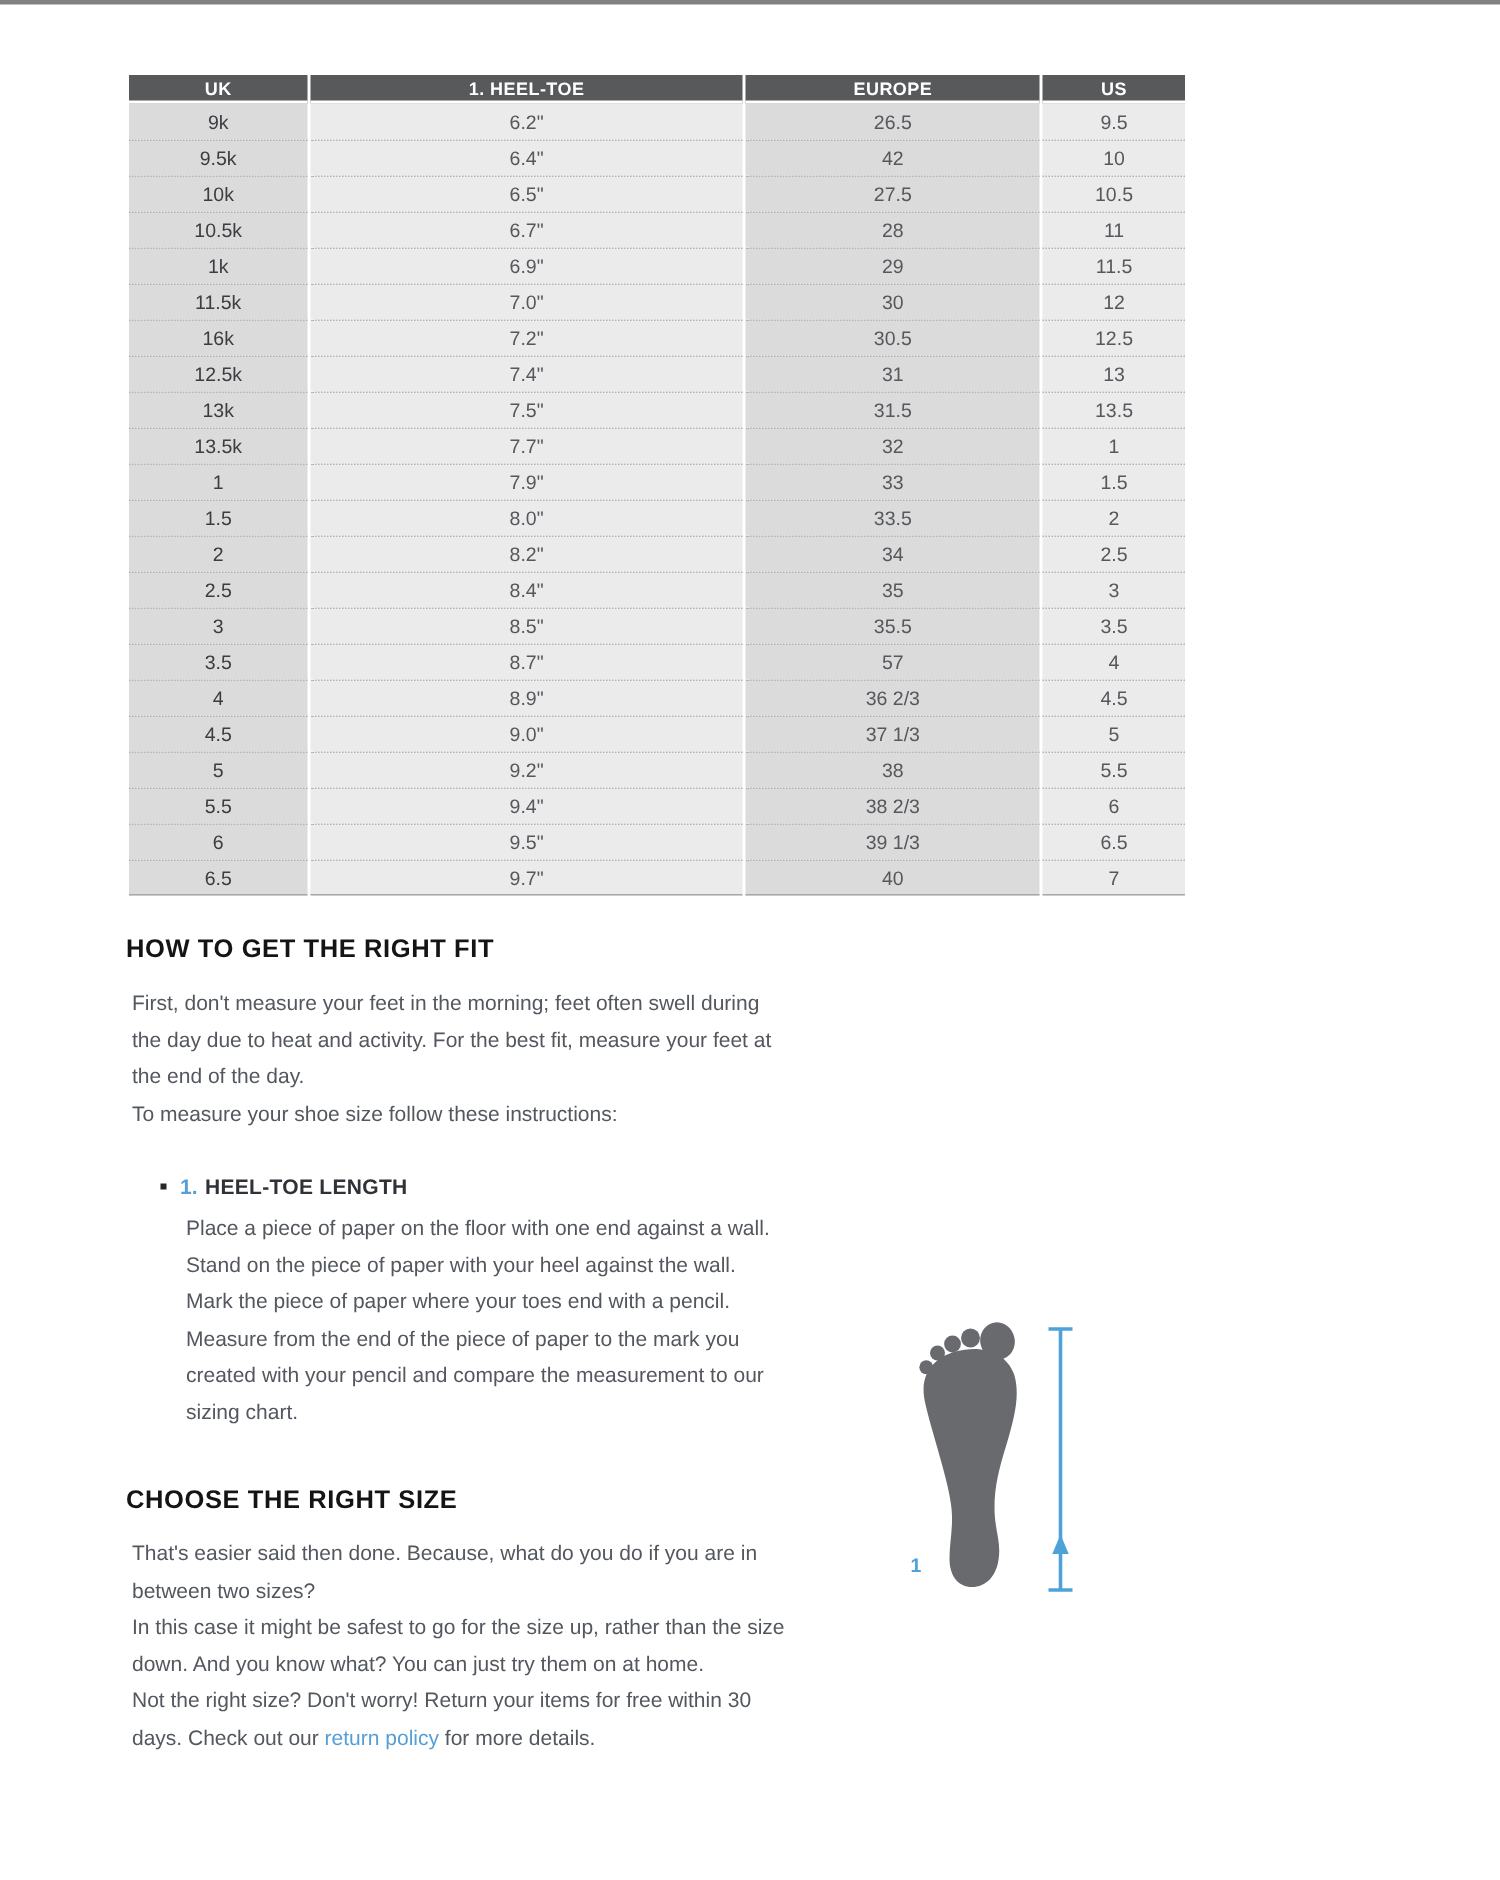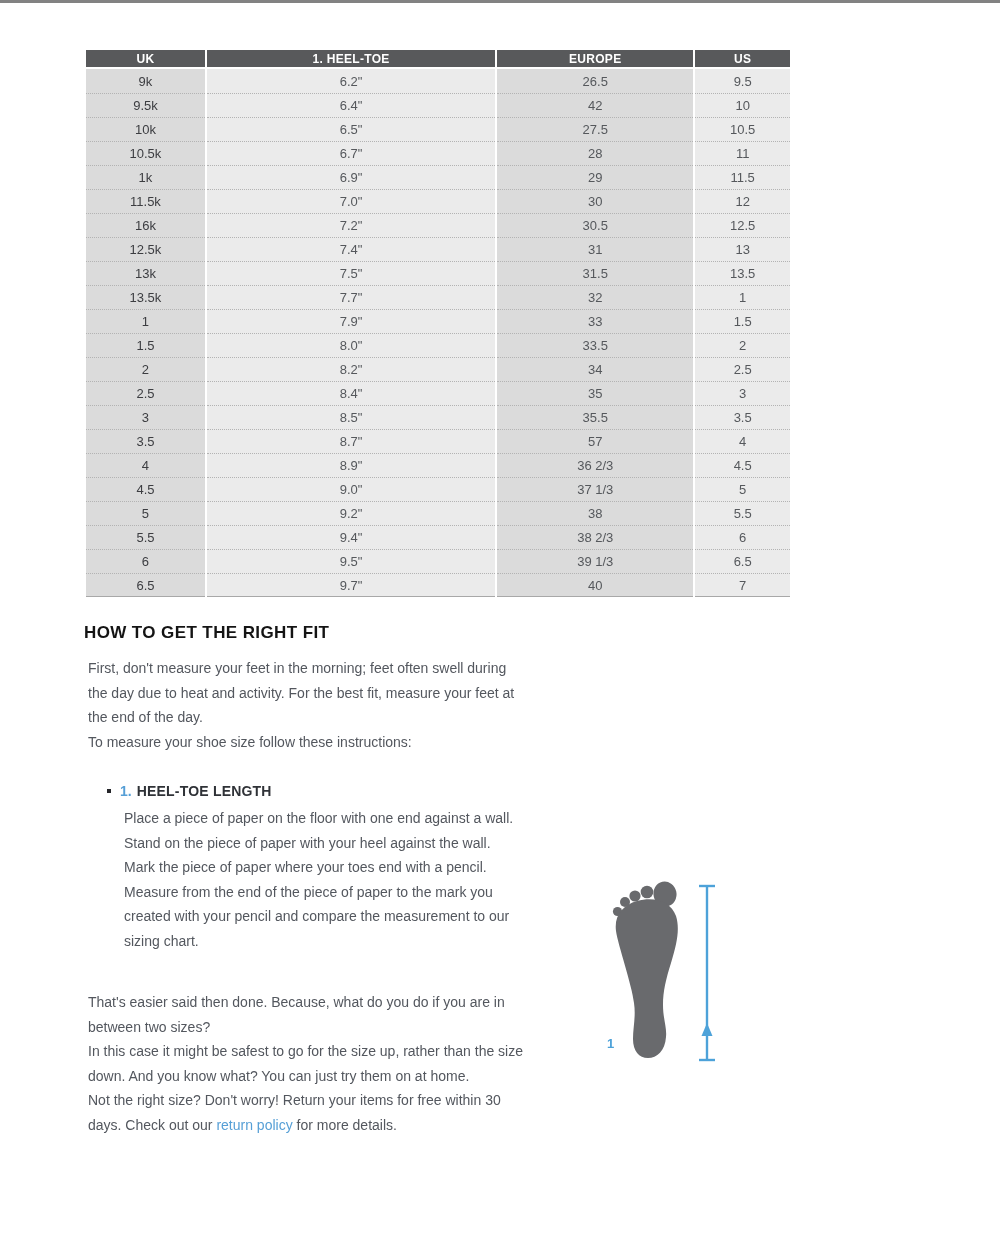--- a/index.html
+++ b/index.html
@@ -214,20 +214,21 @@
   <div class="step">
     <div class="step-header">
       <span class="bullet-square"></span>
       <span class="step-number">1.</span>
       <span class="step-title">HEEL-TOE LENGTH</span>
     </div>
     <p class="para step-body">Place a piece of paper on the floor with one end against a wall.<br>Stand on the piece of paper with your heel against the wall.<br>Mark the piece of paper where your toes end with a pencil.<br>Measure from the end of the piece of paper to the mark you<br>created with your pencil and compare the measurement to our<br>sizing chart.</p>
   </div>
 
   <div class="choose-block">
+    <h2 class="section-heading" style="margin-top:0">CHOOSE THE RIGHT SIZE</h2>
     <p class="para"><span>That's easier said then done. Because, what do you do if you are in<br>between two sizes?<br>In this case it might be safest to go for the size up, rather than the size<br>down. And you know what? You can just try them on at home.<br>Not the right size? Don't worry! Return your items for free within 30</span><br>
       <span>days. Check out our </span><a class="text-link">return policy</a><span> for more details.</span>
     </p>
   </div>
 
 </div>
 
 <div class="figure">
   <svg width="120" height="190" viewBox="0 0 120 190">
     <g fill="#696a6d" transform="translate(12,4)">

